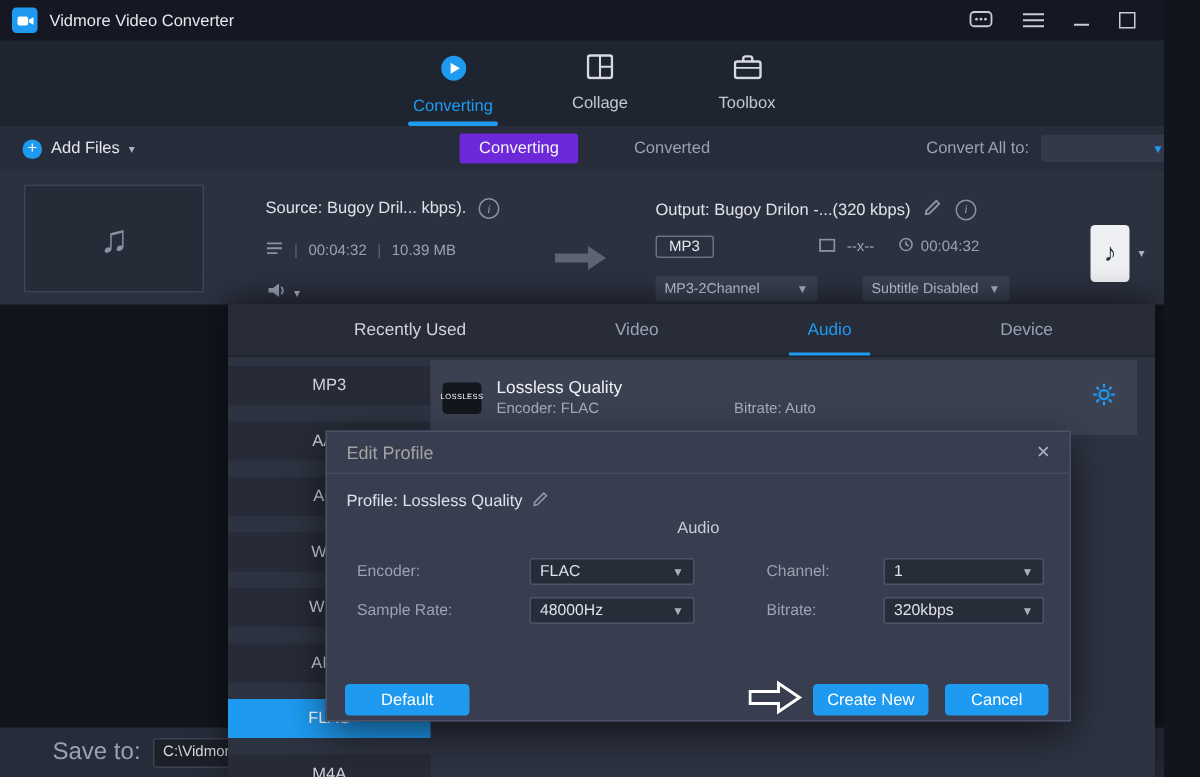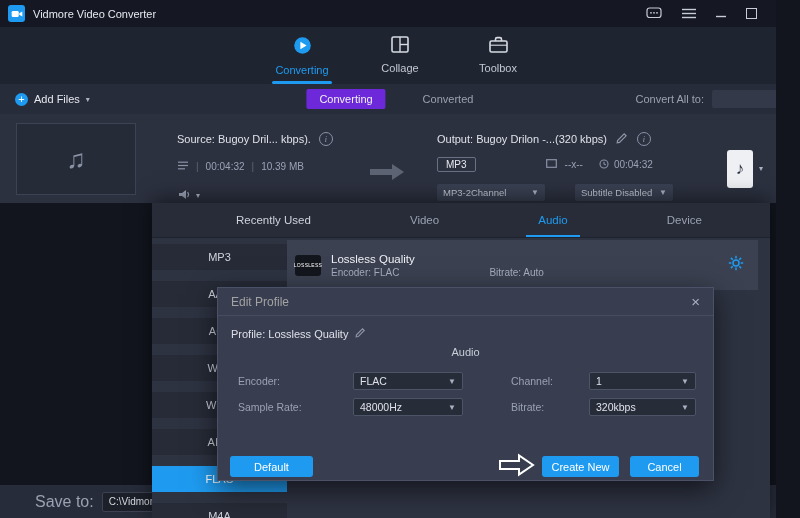--- a/index.html
+++ b/index.html
@@ -20,21 +20,21 @@
   .nav-tab.active .nt-label{color:#1e9bf0;}
   .nav-tab.active::after{content:"";position:absolute;left:6px;right:6px;bottom:0;height:3px;background:#1e9bf0;border-radius:2px;}
   
   .toolbar{position:absolute;left:0;top:84px;width:800px;height:30px;background:#272c3a;display:flex;align-items:center;}
   .add-files{display:flex;align-items:center;gap:6px;margin-left:15px;font-size:11px;color:#e6e8ef;}
   .plus-ic{width:13px;height:13px;border-radius:50%;background:#1e9bf0;color:#fff;font-size:11px;line-height:12px;text-align:center;}
   .caret{font-size:8px;color:#aab0bf;}
   .convert-tabs{position:absolute;left:50%;transform:translateX(-52%);display:flex;align-items:center;gap:24px;}
   .ct{font-size:11px;color:#9aa1b1;padding:4px 13px;}
   .ct.active{background:#6d28d9;border-radius:2px;color:#f0f2f7;}
-  .convert-all{margin-left:auto;display:flex;align-items:center;gap:8px;}
+  .convert-all{margin-left:auto;display:flex;align-items:center;gap:8px;margin-right:18px;}
   .ca-label{font-size:11px;color:#9aa1b1;}
   .ca-select{width:88px;height:18px;background:#333948;border-radius:2px;display:flex;align-items:center;justify-content:flex-end;padding:0 6px;box-sizing:border-box;}
   .caret-blue{font-size:8px;color:#1e9bf0;}
   
   .filerow{position:absolute;left:0;top:114px;width:800px;height:89px;background:#2c3140;}
   .thumb{position:absolute;left:16px;top:9px;width:120px;height:72px;background:#262b38;border:1px solid #3d4354;box-sizing:border-box;display:flex;align-items:center;justify-content:center;}
   .thumb .note{font-size:26px;color:#8a92a6;}
   .src-line{position:absolute;left:177px;top:18px;display:flex;align-items:center;gap:8px;font-size:11px;color:#dfe2ea;}
   .info-circle{width:12px;height:12px;border:1px solid #8a92a6;border-radius:50%;color:#9aa2b4;font-size:8px;font-style:italic;font-family:"Liberation Serif",serif;display:flex;align-items:center;justify-content:center;}
   .meta-line{position:absolute;left:178px;top:47px;display:flex;align-items:center;gap:7px;font-size:10px;color:#9aa2b4;}

